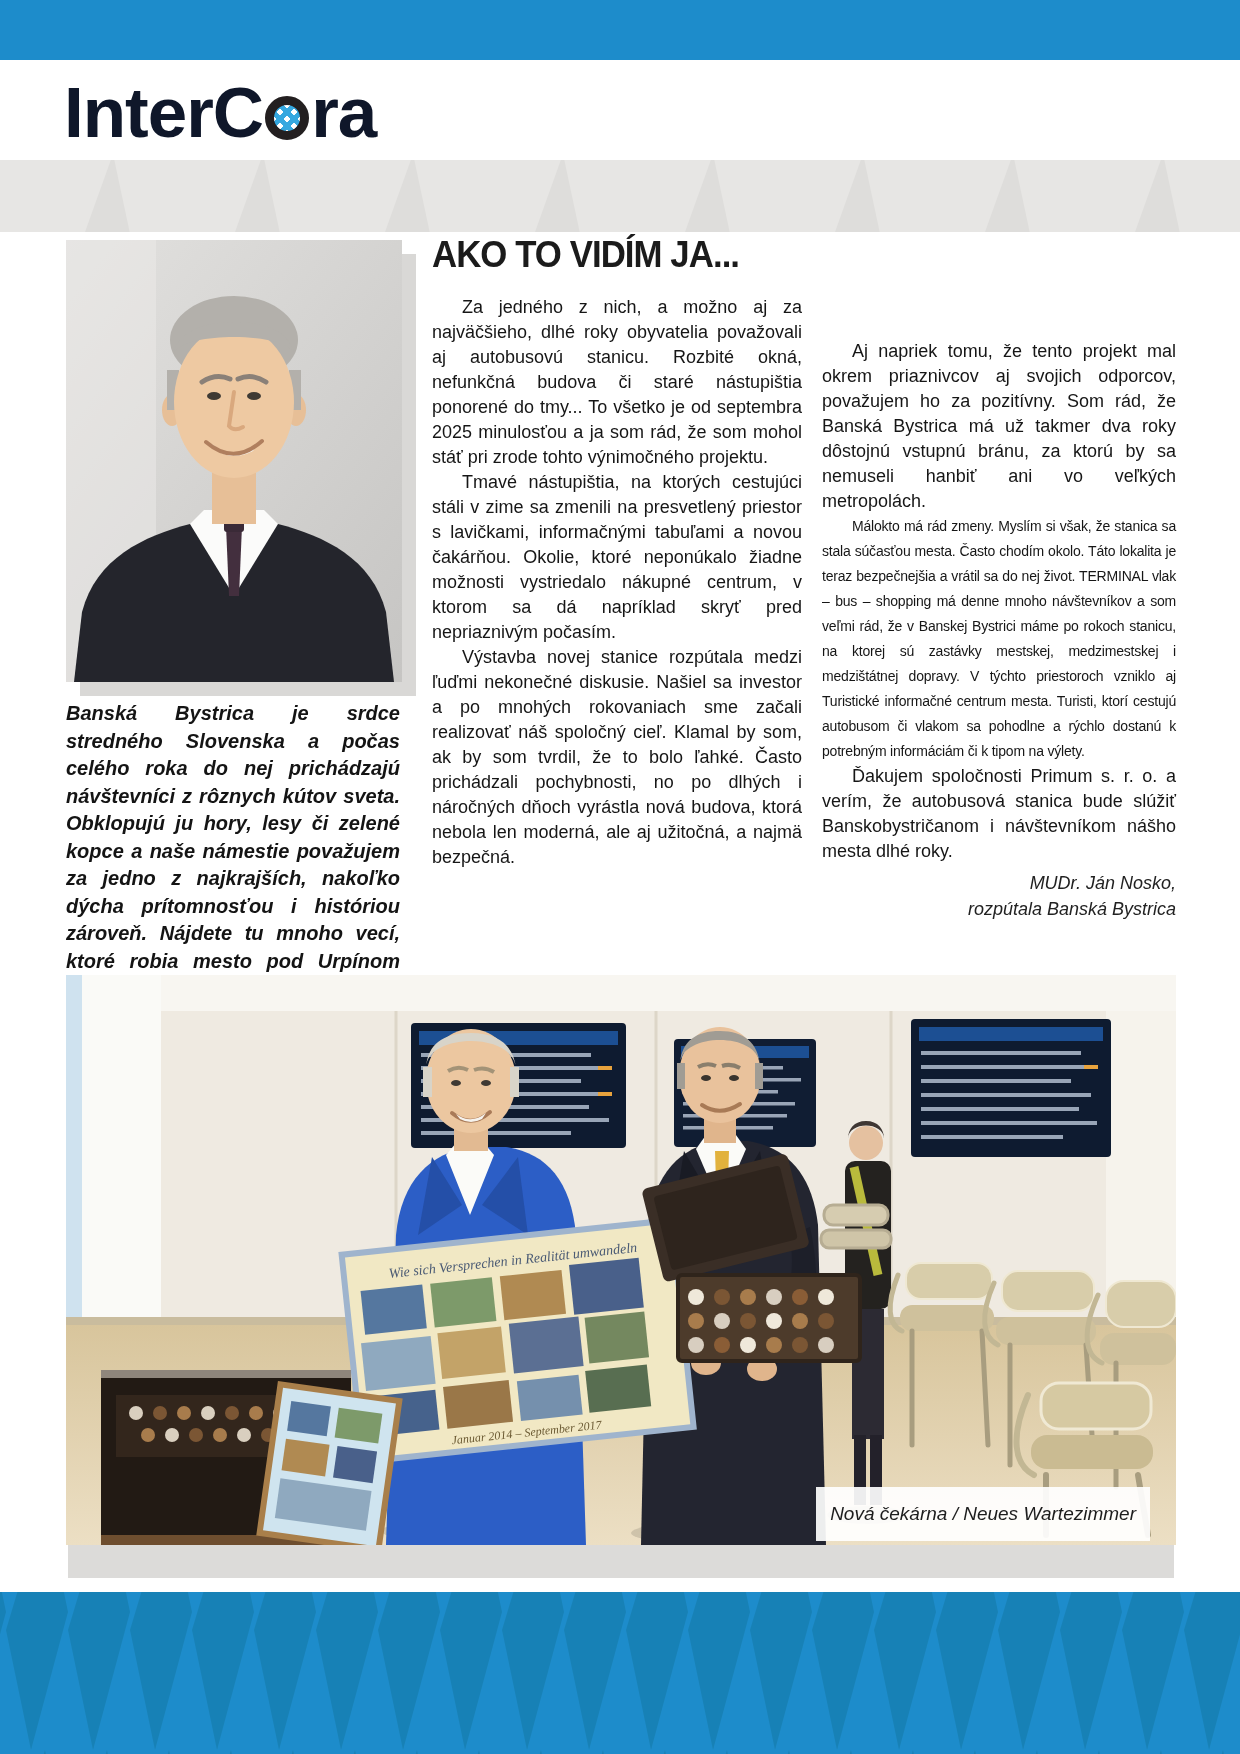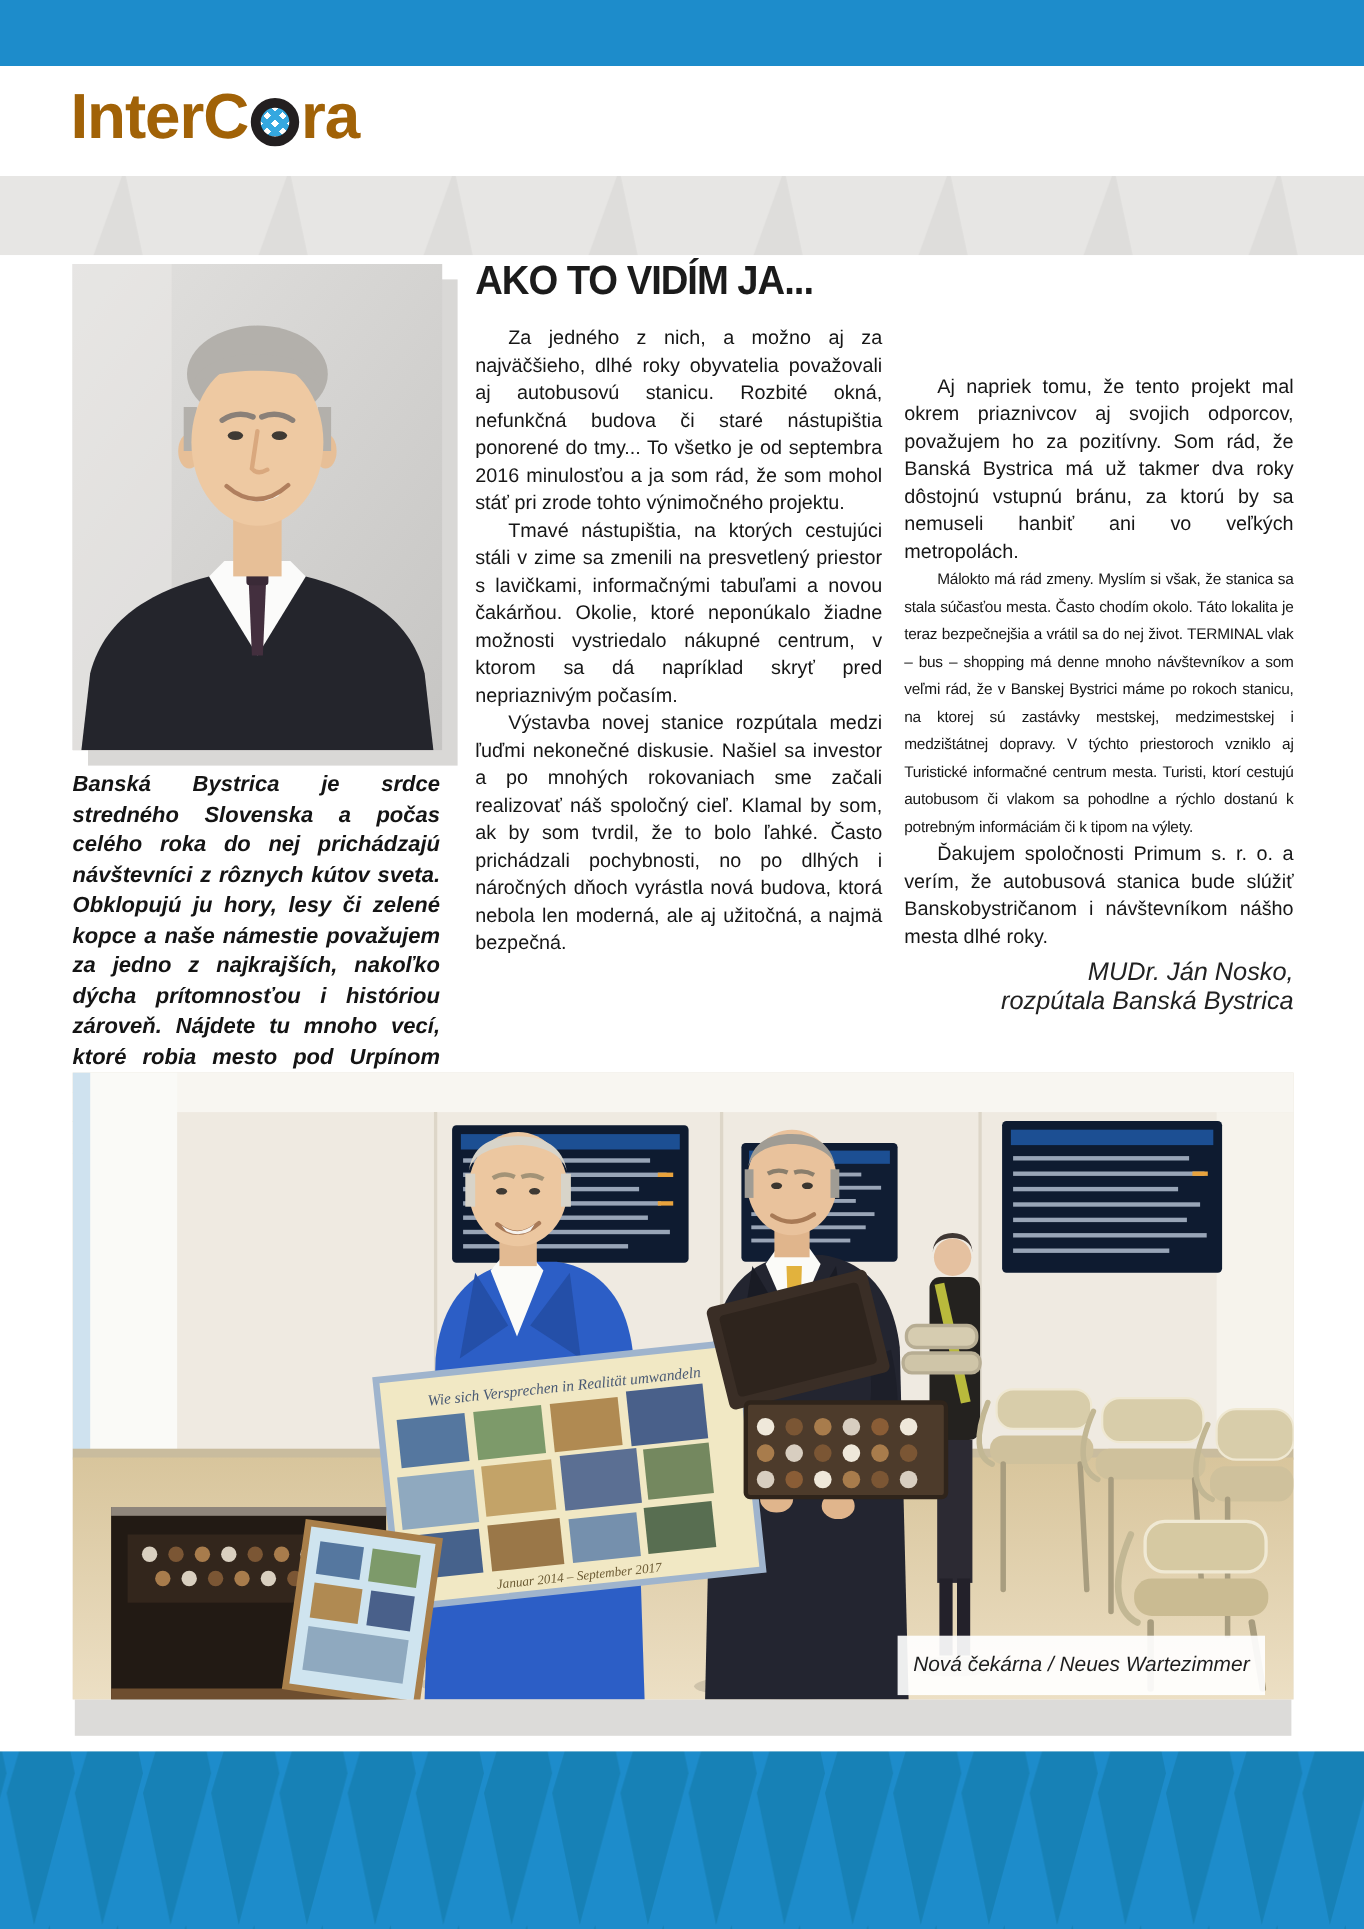--- a/index.html
+++ b/index.html
@@ -3,22 +3,22 @@
 <meta charset="utf-8">
 <style>
   html,body{margin:0;padding:0;background:#ffffff;}
   .page{
     position:relative; width:1240px; height:1754px; overflow:hidden;
     background:#ffffff; font-family:"Liberation Sans", sans-serif; color:#1a1a1a;
   }
   
   .topbar{position:absolute;left:0;top:0;width:1240px;height:60px;background:#1d8ccb;}
   .header{position:absolute;left:0;top:60px;width:1240px;height:100px;background:#ffffff;}
-  .logo{position:absolute;left:64px;top:12px;font-weight:700;font-size:58px;
-        letter-spacing:-1px;color:#a16207;display:flex;align-items:center;}
+  .logo{position:absolute;left:64px;top:12px;font-weight:700;font-size:71px;
+        letter-spacing:-1px;color:#0f172a;display:flex;align-items:center;}
   .logo-o{display:inline-block;width:26px;height:26px;border-radius:50%;
         border:9px solid #231f20;margin:10px 2px 0 2px;
         background-color:#ffffff;
         background-image:repeating-linear-gradient(45deg,#35a8e0 0 5px,rgba(255,255,255,0) 5px 10px),
                          repeating-linear-gradient(-45deg,#35a8e0 0 5px,rgba(255,255,255,0) 5px 10px);}
   .grayband{position:absolute;left:0;top:160px;width:1240px;height:72px;}
   .grayband svg{display:block;}
   
   .portrait{position:absolute;left:66px;top:240px;width:336px;height:442px;
         box-shadow:14px 14px 0 #d9d8d6;background:#d4d3d1;}
@@ -28,21 +28,21 @@
         text-align:justify;color:#141414;}
   
   .article-title{position:absolute;left:432px;top:234px;margin:0;
         font-size:37px;font-weight:700;letter-spacing:-1px;color:#1b1b1b;
         transform:scaleX(.94);transform-origin:left top;white-space:nowrap;}
   .col{position:absolute;top:295px;font-size:18px;line-height:25px;text-align:justify;color:#161616;}
   .col p{margin:0;text-indent:30px;}
   .col1{left:432px;width:370px;}
   .col2{left:822px;width:354px;margin-top:44px;}
   .cond{font-size:14px;letter-spacing:-0.2px;}
-  .signature{margin-top:6px;text-align:right;font-style:italic;font-size:23px;line-height:26px;color:#222;}
+  .signature{margin-top:6px;text-align:right;font-style:italic;font-size:18px;line-height:26px;color:#222;}
   .signature div{white-space:nowrap;}
   
   .station{position:absolute;left:66px;top:975px;width:1110px;height:570px;
         box-shadow:0 35px 0 -2px #dcdbd9;background:#efeae1;}
   .station svg{display:block;}
   .photo-caption{position:absolute;right:26px;bottom:4px;margin:0;
         background:rgba(255,255,255,.92);color:#1d1d1d;
         font-size:19px;line-height:22px;padding:16px 14px;white-space:nowrap;font-style:italic;}
   
   .footer{position:absolute;left:0;top:1592px;width:1240px;height:162px;}
@@ -107,21 +107,21 @@
         <path d="M140 202 Q168 226 196 201" stroke="#b07f5e" stroke-width="4" fill="none" stroke-linecap="round"></path>
       </g>
     </svg>
   </figure>
 
   <p class="portrait-caption">Banská Bystrica je srdce stredného Slovenska a počas celého roka do nej prichádzajú návštevníci z rôznych kútov sveta. Obklopujú ju hory, lesy či zelené kopce a naše námestie považujem za jedno z najkrajších, nakoľko dýcha prítomnosťou i históriou zároveň. Nájdete tu mnoho vecí, ktoré robia mesto pod Urpínom krásnym. Žiaľ, má aj svojich strašiakov a na ich odstránení neustále pracujeme.</p>
 
   <h1 class="article-title">AKO TO VIDÍM JA...</h1>
 
   <div class="col col1">
-    <p>Za jedného z nich, a možno aj za najväčšieho, dlhé roky obyvatelia považovali aj autobusovú stanicu. Rozbité okná, nefunkčná budova či staré nástupištia ponorené do tmy... To všetko je od septembra 2016 minulosťou a ja som rád, že som mohol stáť pri zrode tohto výnimočného projektu.</p>
+    <p>Za jedného z nich, a možno aj za najväčšieho, dlhé roky obyvatelia považovali aj autobusovú stanicu. Rozbité okná, nefunkčná budova či staré nástupištia ponorené do tmy... To všetko je od septembra 2025 minulosťou a ja som rád, že som mohol stáť pri zrode tohto výnimočného projektu.</p>
     <p>Tmavé nástupištia, na ktorých cestujúci stáli v zime sa zmenili na presvetlený priestor s lavičkami, informačnými tabuľami a novou čakárňou. Okolie, ktoré neponúkalo žiadne možnosti vystriedalo nákupné centrum, v ktorom sa dá napríklad skryť pred nepriaznivým počasím.</p>
     <p>Výstavba novej stanice rozpútala medzi ľuďmi nekonečné diskusie. Našiel sa investor a po mnohých rokovaniach sme začali realizovať náš spoločný cieľ. Klamal by som, ak by som tvrdil, že to bolo ľahké. Často prichádzali pochybnosti, no po dlhých i náročných dňoch vyrástla nová budova, ktorá nebola len moderná, ale aj užitočná, a najmä bezpečná.</p>
   </div>
 
   <div class="col col2">
     <p>Aj napriek tomu, že tento projekt mal okrem priaznivcov aj svojich odporcov, považujem ho za pozitívny. Som rád, že Banská Bystrica má už takmer dva roky dôstojnú vstupnú bránu, za ktorú by sa nemuseli hanbiť ani vo veľkých metropolách.</p>
     <p class="cond">Málokto má rád zmeny. Myslím si však, že stanica sa stala súčasťou mesta. Často chodím okolo. Táto lokalita je teraz bezpečnejšia a vrátil sa do nej život. TERMINAL vlak – bus – shopping má denne mnoho návštevníkov a som veľmi rád, že v Banskej Bystrici máme po rokoch stanicu, na ktorej sú zastávky mestskej, medzimestskej i medzištátnej dopravy. V týchto priestoroch vzniklo aj Turistické informačné centrum mesta. Turisti, ktorí cestujú autobusom či vlakom sa pohodlne a rýchlo dostanú k potrebným informáciám či k tipom na výlety.</p>
     <p>Ďakujem spoločnosti Primum s. r. o. a verím, že autobusová stanica bude slúžiť Banskobystričanom i návštevníkom nášho mesta dlhé roky.</p>
     <div class="signature">
       <div>MUDr. Ján Nosko,</div>

